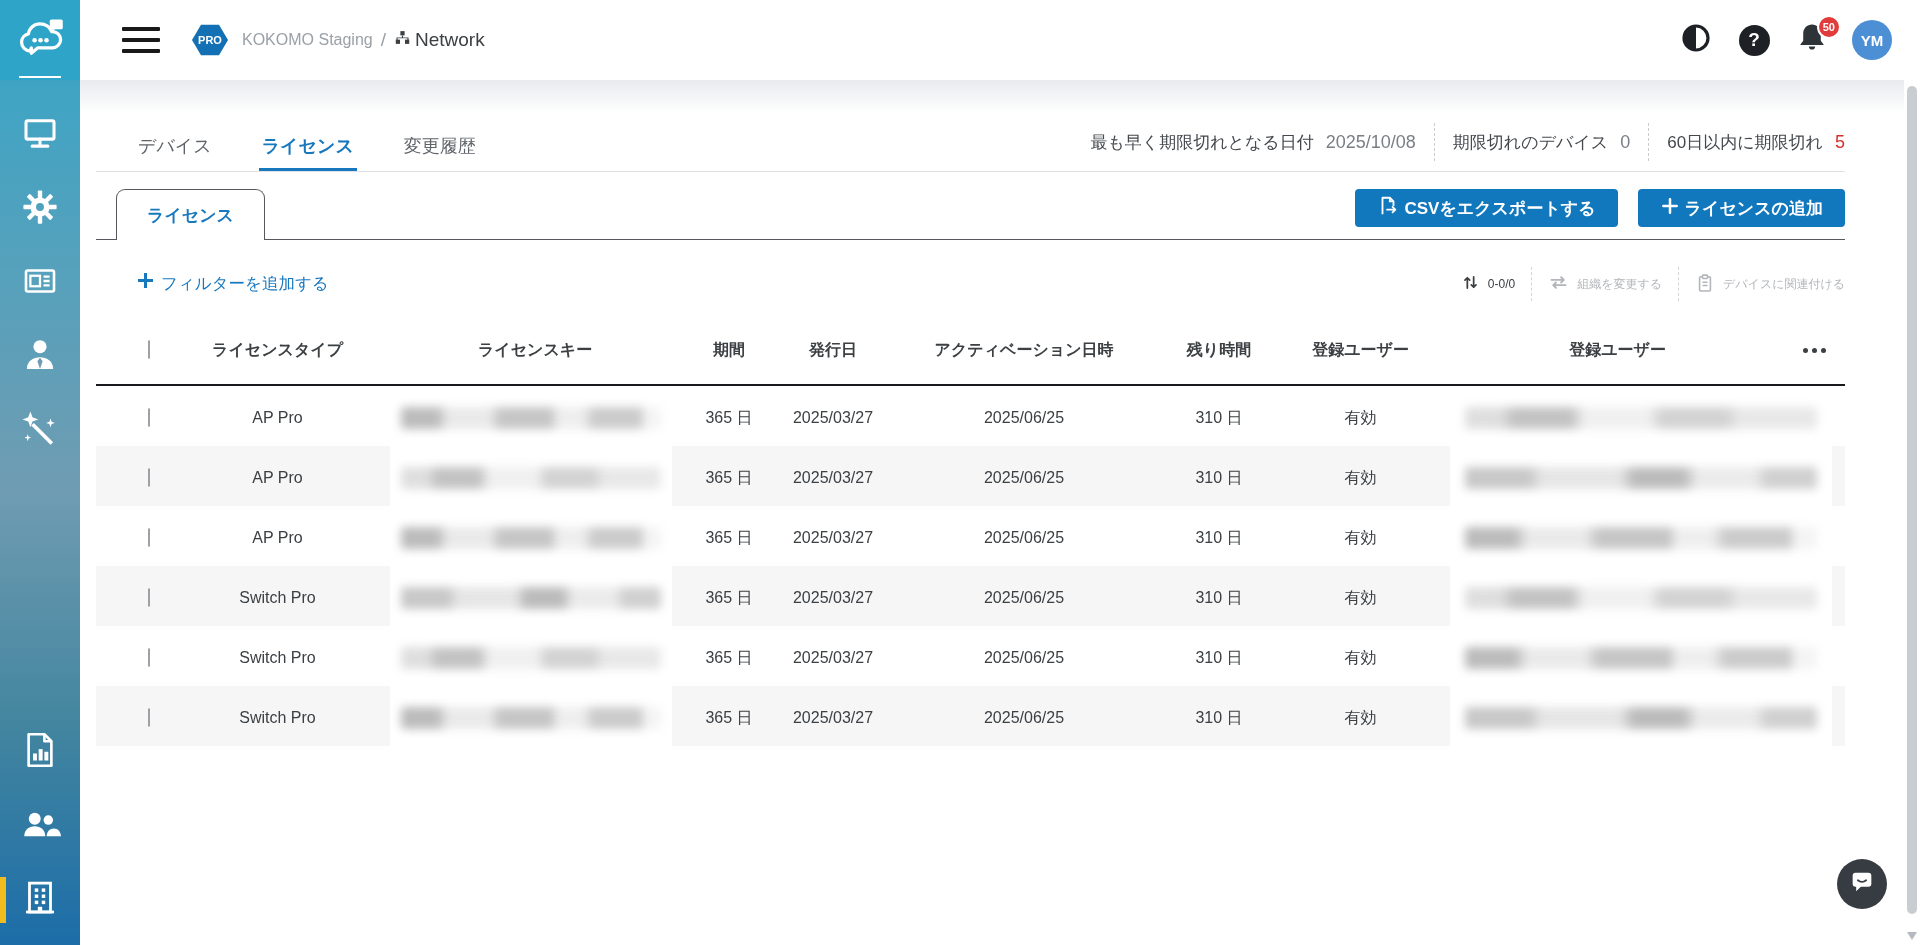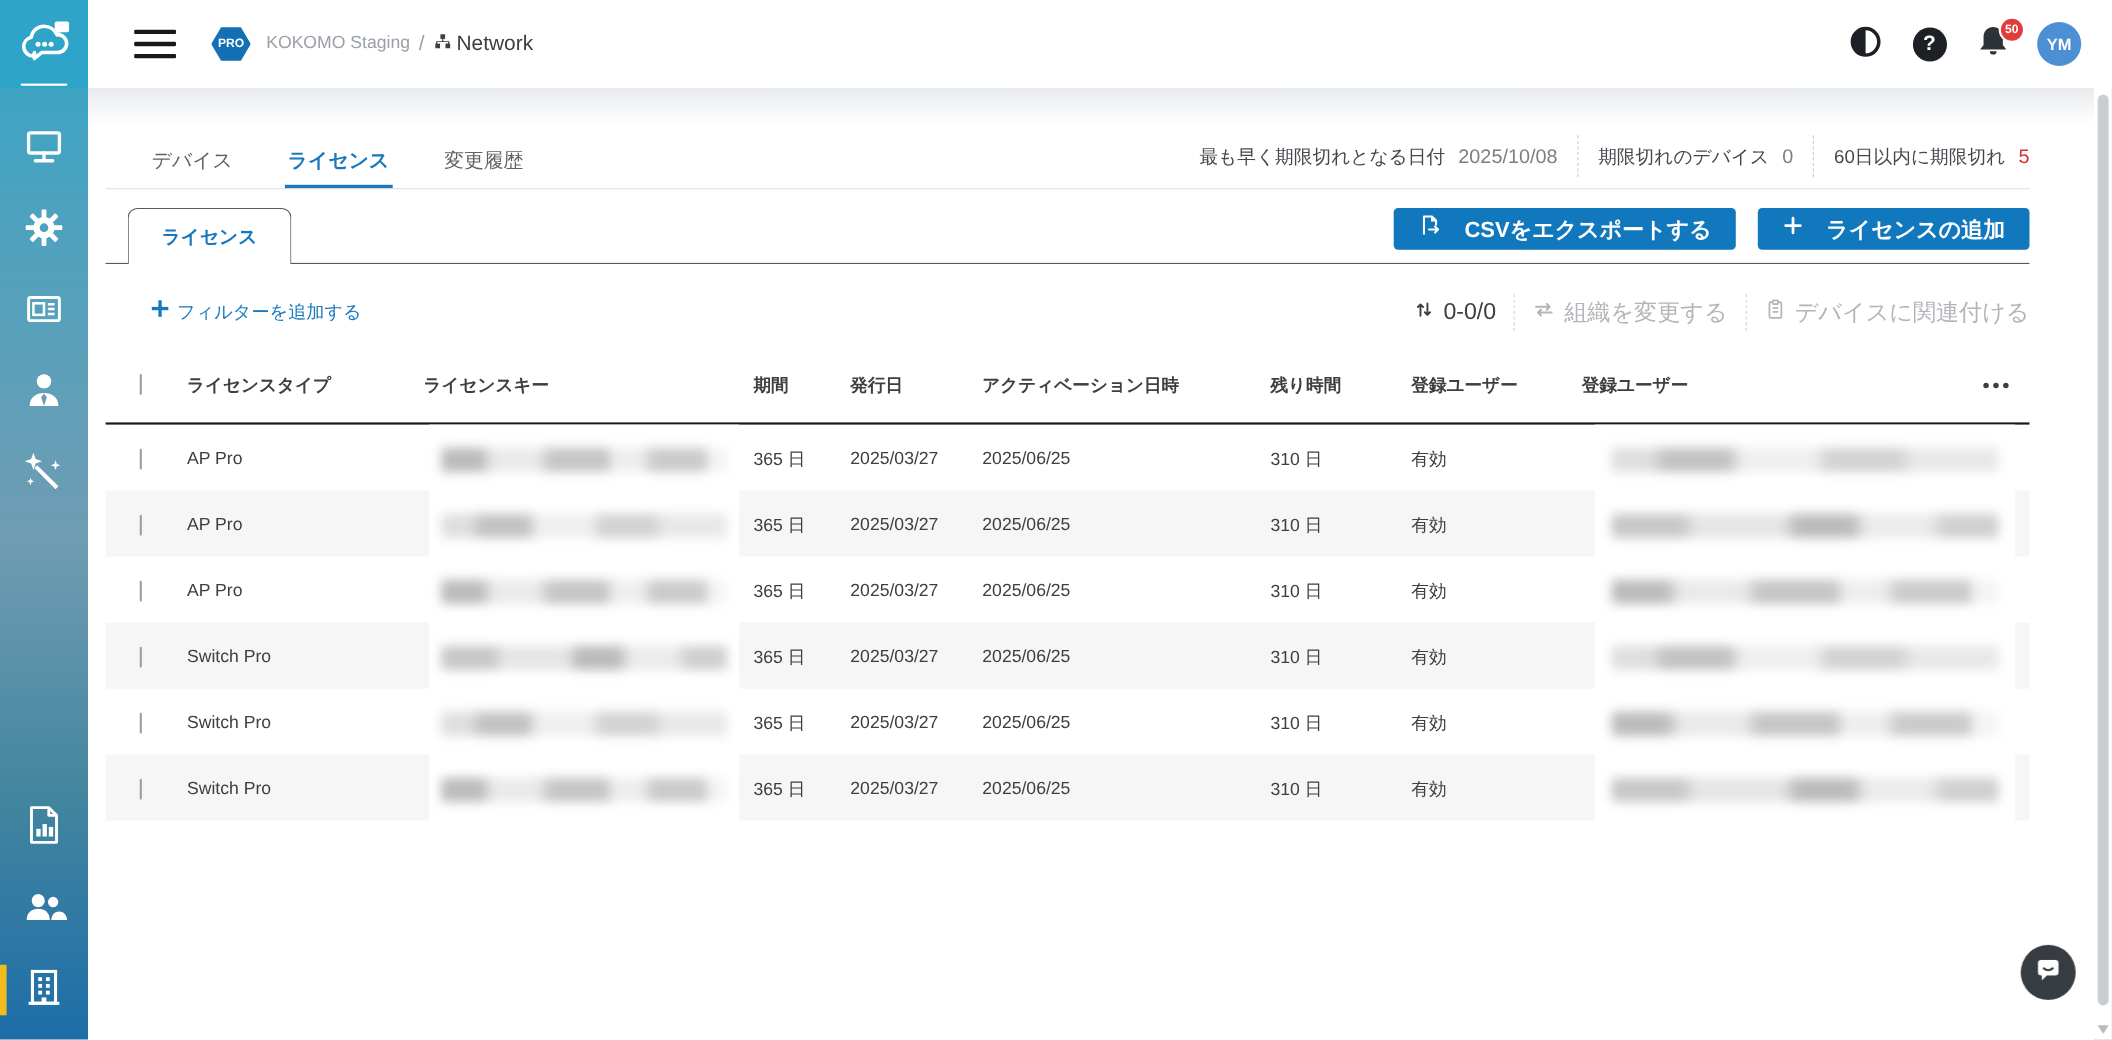--- a/index.html
+++ b/index.html
@@ -58,41 +58,41 @@
   .sum-value { color:#7a7f85; font-size:18px; }
   .sum-value.red { color:#d3302f; }
   .vdash { width:0; height:38px; border-left:1px dashed #c9cccf; }
 
   .panel-head { display:flex; align-items:flex-end; height:68px; border-bottom:1px solid #55595e;
     padding-left:20px; }
   .subtab { height:51px; background:#fff; border:1px solid #55595e; border-bottom:none;
     border-radius:9px 9px 0 0; display:flex; align-items:center; padding:0 30px;
     color:#1878be; font-size:17px; font-weight:bold; margin-bottom:-1px; cursor:pointer; }
   .head-buttons { margin-left:auto; display:flex; gap:20px; margin-bottom:12px; }
-  .btn { height:38px; background:#1178bd; border:none; border-radius:4px; color:#fff; font-size:20px;
-    font-weight:bold; font-family:inherit; display:flex; align-items:center; gap:20px; padding:0 22px;
+  .btn { height:38px; background:#1178bd; border:none; border-radius:4px; color:#fff; font-size:17px;
+    font-weight:bold; font-family:inherit; display:flex; align-items:center; gap:5px; padding:0 22px;
     cursor:pointer; }
 
   .toolbar { display:flex; align-items:center; height:76px; padding-top:12px; }
   .add-filter { display:flex; align-items:flex-start; gap:8px; color:#1878be; font-size:16.5px;
     margin-left:42px; cursor:pointer; }
   .plus-glyph { position:relative; width:15px; height:15px; }
   .plus-glyph::before, .plus-glyph::after { content:""; position:absolute; background:#1878be; }
   .plus-glyph::before { left:6px; top:0; width:3px; height:15px; }
   .plus-glyph::after { left:0; top:6px; width:15px; height:3px; }
   .toolbar-right { margin-left:auto; display:flex; align-items:center; gap:16px; }
-  .tb-item { display:flex; align-items:center; gap:8px; font-size:21px; cursor:pointer;text-align:right; }
+  .tb-item { display:flex; align-items:center; gap:8px; font-size:12px; cursor:pointer;text-align:right; }
   .tb-item.dark { color:#3c4043; }
   .tb-item.disabled { color:#b2b5b9; }
   .vdash2 { width:0; height:34px; border-left:1px dashed #d2d4d7; }
 
   
   .table { }
   .trow { display:grid; align-items:center; height:60px;
-    grid-template-columns:74px 215px 300px 88px 120px 262px 128px 155px 1fr 48px; }
+    grid-template-columns:74px 215px 300px 88px 120px 262px 128px 155px 1fr 48px;text-align:center; }
   .trow.thead { height:70px; border-bottom:2px solid #17191c; }
   .trow.stripe { background:#f6f6f7; }
   .th { font-size:16px; font-weight:bold; color:#3c4043; }
   .td { font-size:16px; color:#3c4043; }
   .cb { width:22px; height:22px; border:1.5px solid #9da1a6; border-radius:5px; background:#fff;
     margin-left:31px; cursor:pointer; }
   .dots { margin-left:6px; display:flex; gap:4px; cursor:pointer; }
   .dots i { width:5px; height:5px; border-radius:50%; background:#3c4043; }
   .blurpatch { background:#fff; height:64px; display:flex; align-items:center; }
   .patch-key { width:282px; margin-left:5px; }

